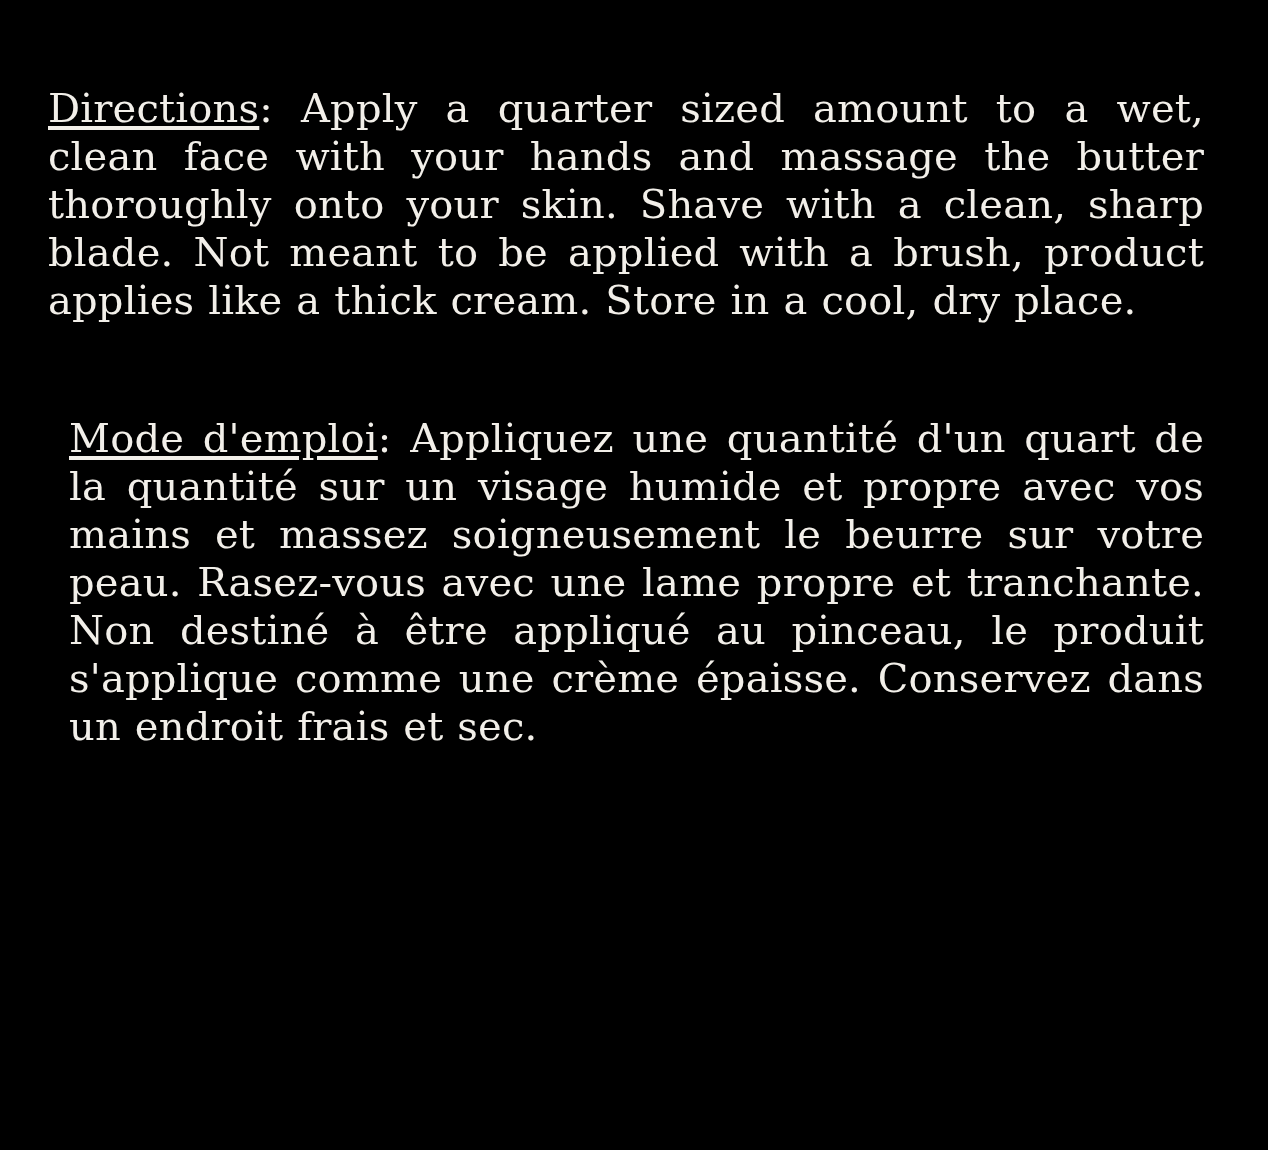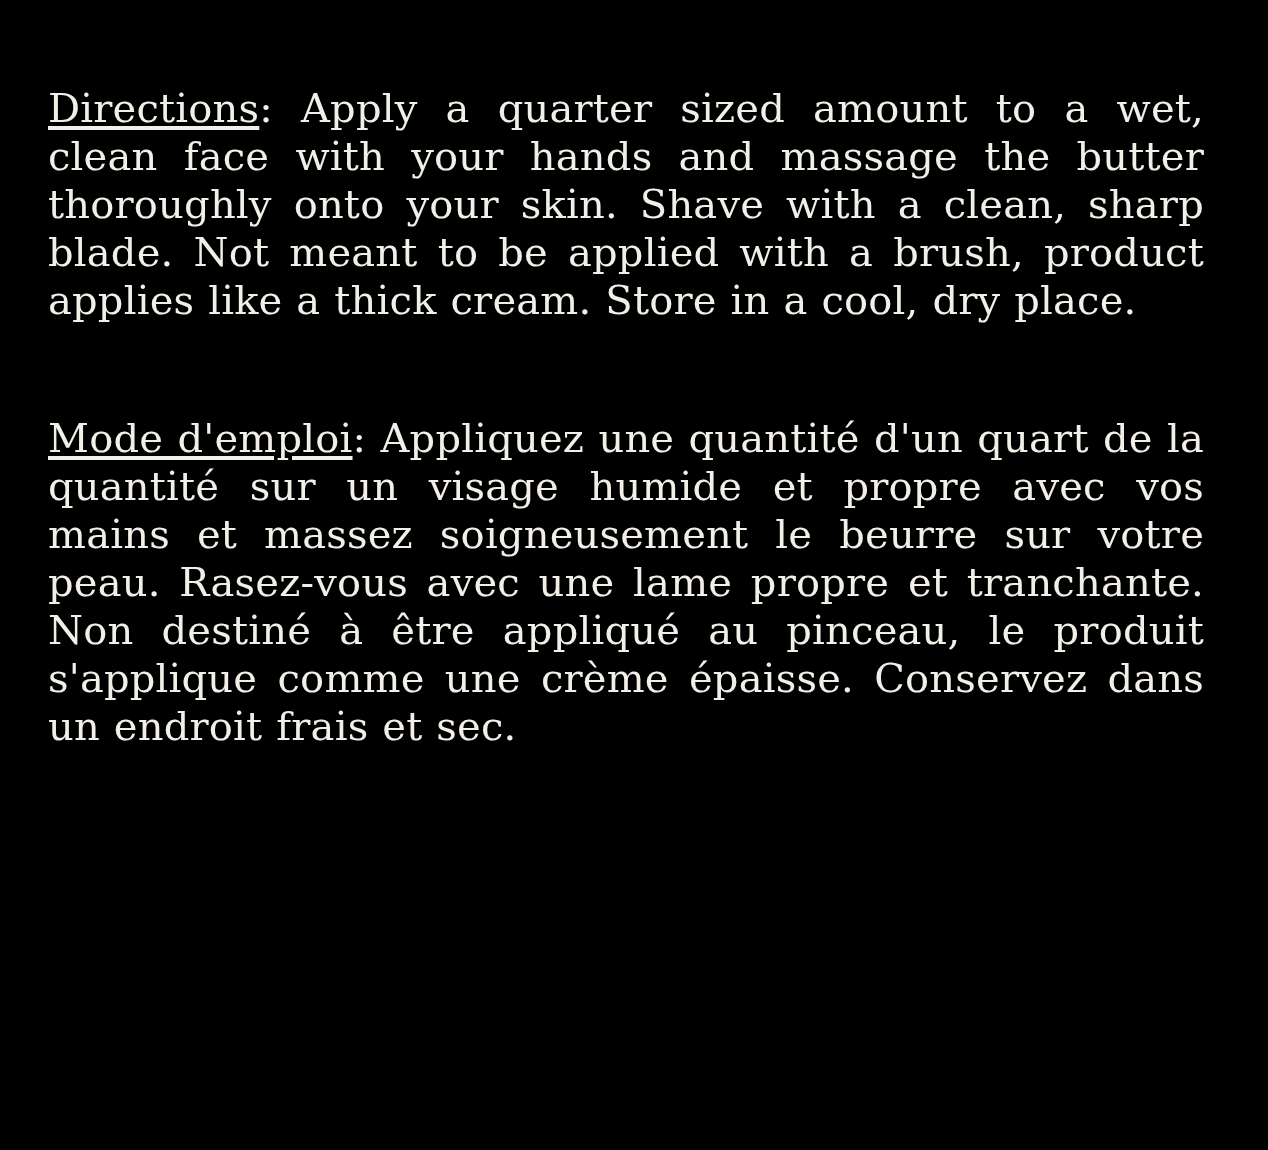--- a/index.html
+++ b/index.html
@@ -33,20 +33,21 @@
     font-size: 40px;
     line-height: 1.2;
     text-align: justify;
     text-justify: inter-word;
     letter-spacing: 0.2px;
     word-spacing: 1px;
     font-weight: 400;
   }
   .block + .block {
     margin-top: 90px;
+    margin-left: 21px;
   }
   .block .lead {
     text-decoration: underline;
     text-underline-offset: 4px;
   }
   .para-inner {
     display: inline;
   }
 </style>
 </head>

